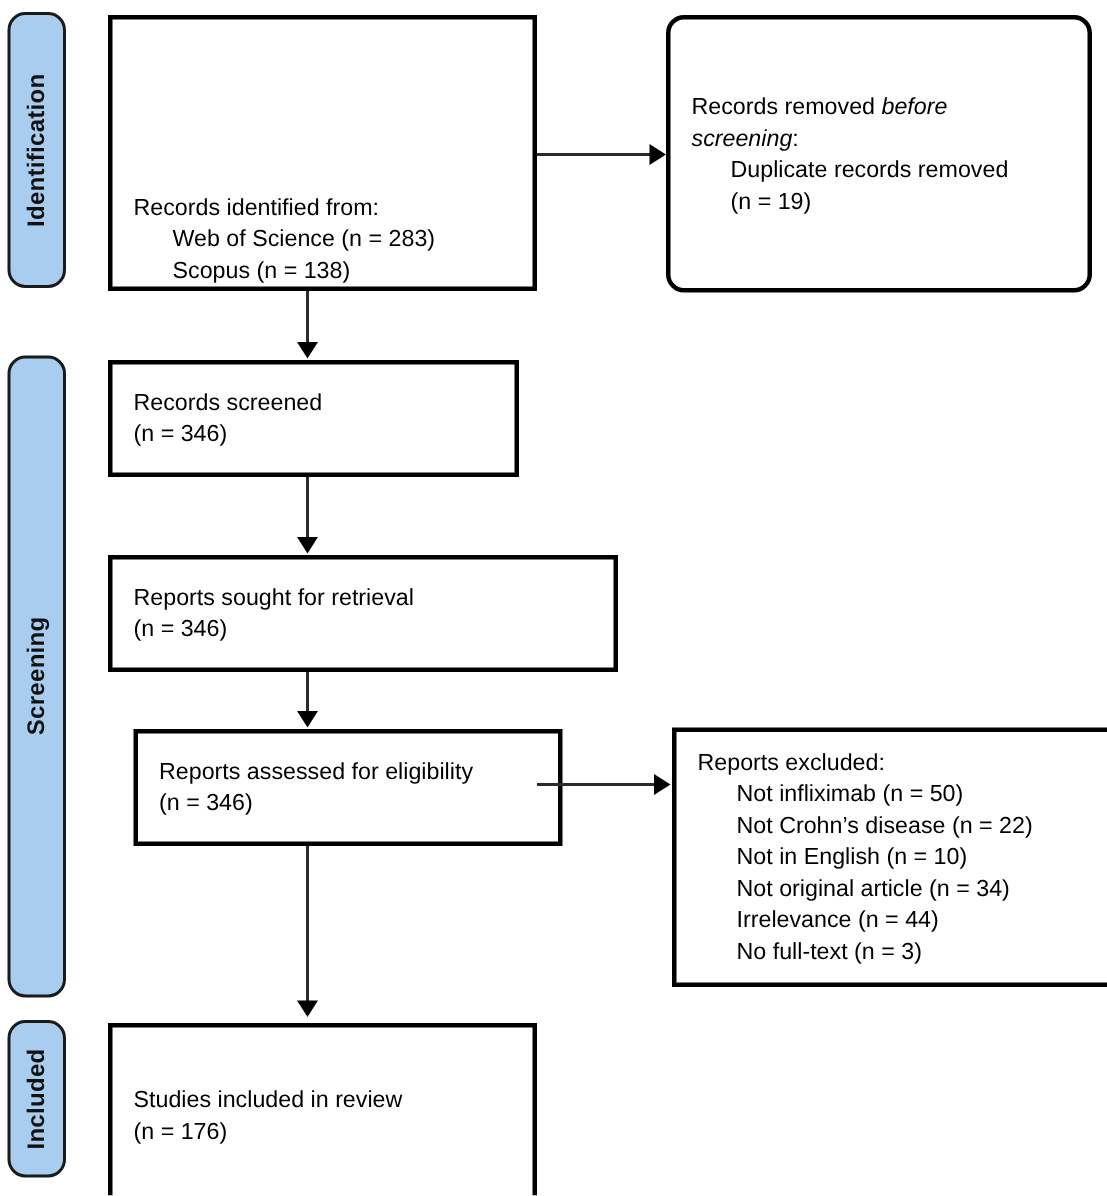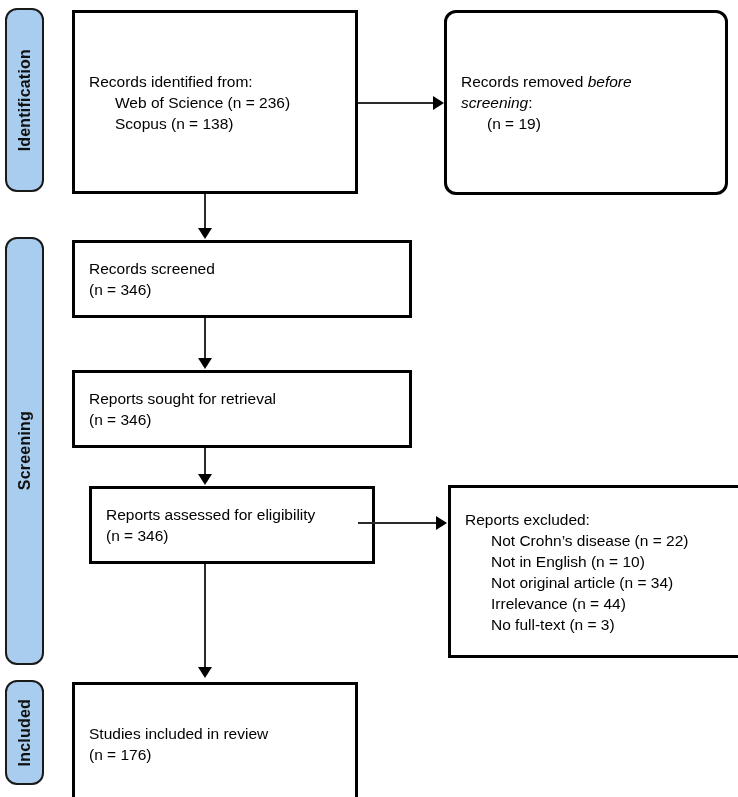--- a/index.html
+++ b/index.html
@@ -105,37 +105,38 @@
   </div>
 
   <div class="phase-pill" style="left:5px; top:237px; width:39px; height:428px;">
     <span class="phase-pill-label">Screening</span>
   </div>
 
   <div class="phase-pill" style="left:5px; top:680px; width:39px; height:105px;">
     <span class="phase-pill-label">Included</span>
   </div>
 
-  <div class="flow-box" style="left:72px; top:10px; width:286px; height:184px;">
+  <div class="flow-box" style="left:72px; top:10px; width:286px; height:184px;justify-content:flex-end;">
     <div class="flow-box-inner">
       <div class="box-line">Records identified from:</div>
-      <div class="box-line indent">Web of Science (n = 236)</div>
+      <div class="box-line indent">Web of Science (n = 283)</div>
       <div class="box-line indent">Scopus (n = 138)</div>
     </div>
   </div>
 
   <div class="flow-box" style="left:444px; top:10px; width:284px; height:185px;border-radius:12px;">
     <div class="flow-box-inner">
       <div class="box-line"><span>Records removed </span><span class="ital">before</span></div>
       <div class="box-line"><span class="ital">screening</span><span>:</span></div>
+      <div class="box-line indent">Duplicate records removed</div>
       <div class="box-line indent">(n = 19)</div>
     </div>
   </div>
 
-  <div class="flow-box" style="left:72px; top:240px; width:340px; height:78px;">
+  <div class="flow-box" style="left:72px; top:240px; width:274px; height:78px;">
     <div class="flow-box-inner">
       <div class="box-line">Records screened</div>
       <div class="box-line">(n = 346)</div>
     </div>
   </div>
 
   <div class="flow-box" style="left:72px; top:370px; width:340px; height:78px;">
     <div class="flow-box-inner">
       <div class="box-line">Reports sought for retrieval</div>
       <div class="box-line">(n = 346)</div>
@@ -145,20 +146,21 @@
   <div class="flow-box" style="left:72px; top:486px; width:286px; height:78px;margin-left:17px;">
     <div class="flow-box-inner">
       <div class="box-line">Reports assessed for eligibility</div>
       <div class="box-line">(n = 346)</div>
     </div>
   </div>
 
   <div class="flow-box" style="left:448px; top:485px; width:300px; height:173px;">
     <div class="flow-box-inner">
       <div class="box-line">Reports excluded:</div>
+      <div class="box-line indent">Not infliximab (n = 50)</div>
       <div class="box-line indent">Not Crohn’s disease (n = 22)</div>
       <div class="box-line indent">Not in English (n = 10)</div>
       <div class="box-line indent">Not original article (n = 34)</div>
       <div class="box-line indent">Irrelevance (n = 44)</div>
       <div class="box-line indent">No full-text (n = 3)</div>
     </div>
   </div>
 
   <div class="flow-box" style="left:72px; top:682px; width:286px; height:123px;">
     <div class="flow-box-inner">

